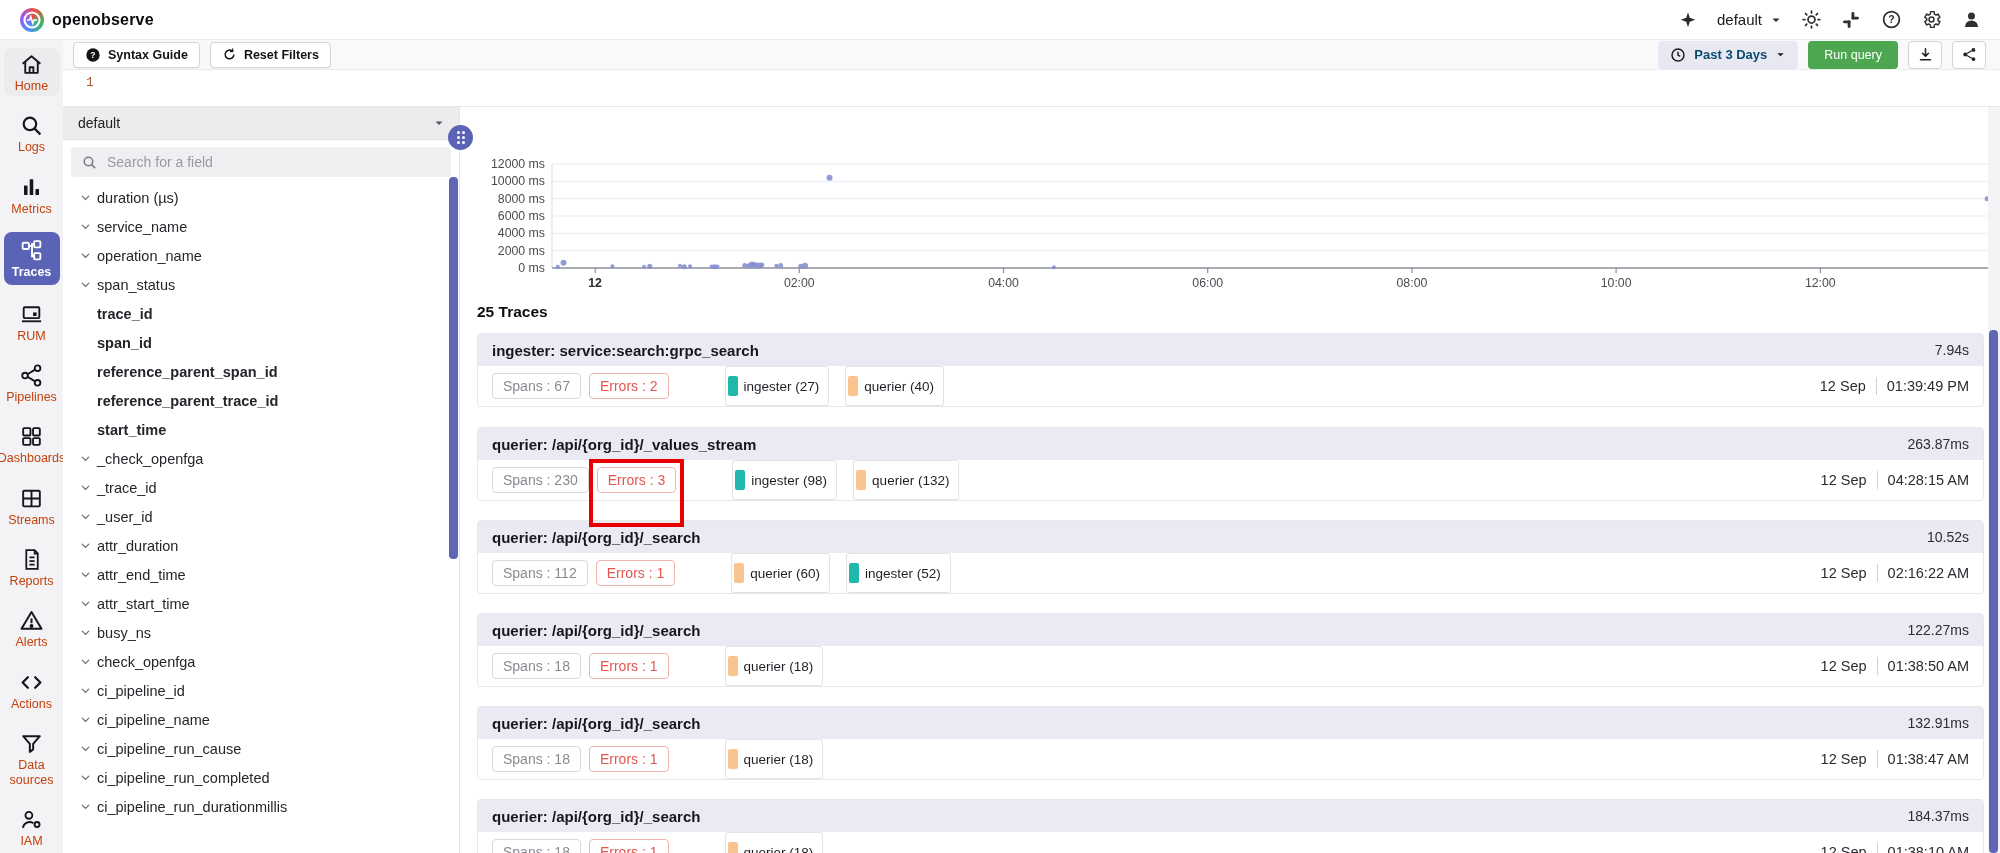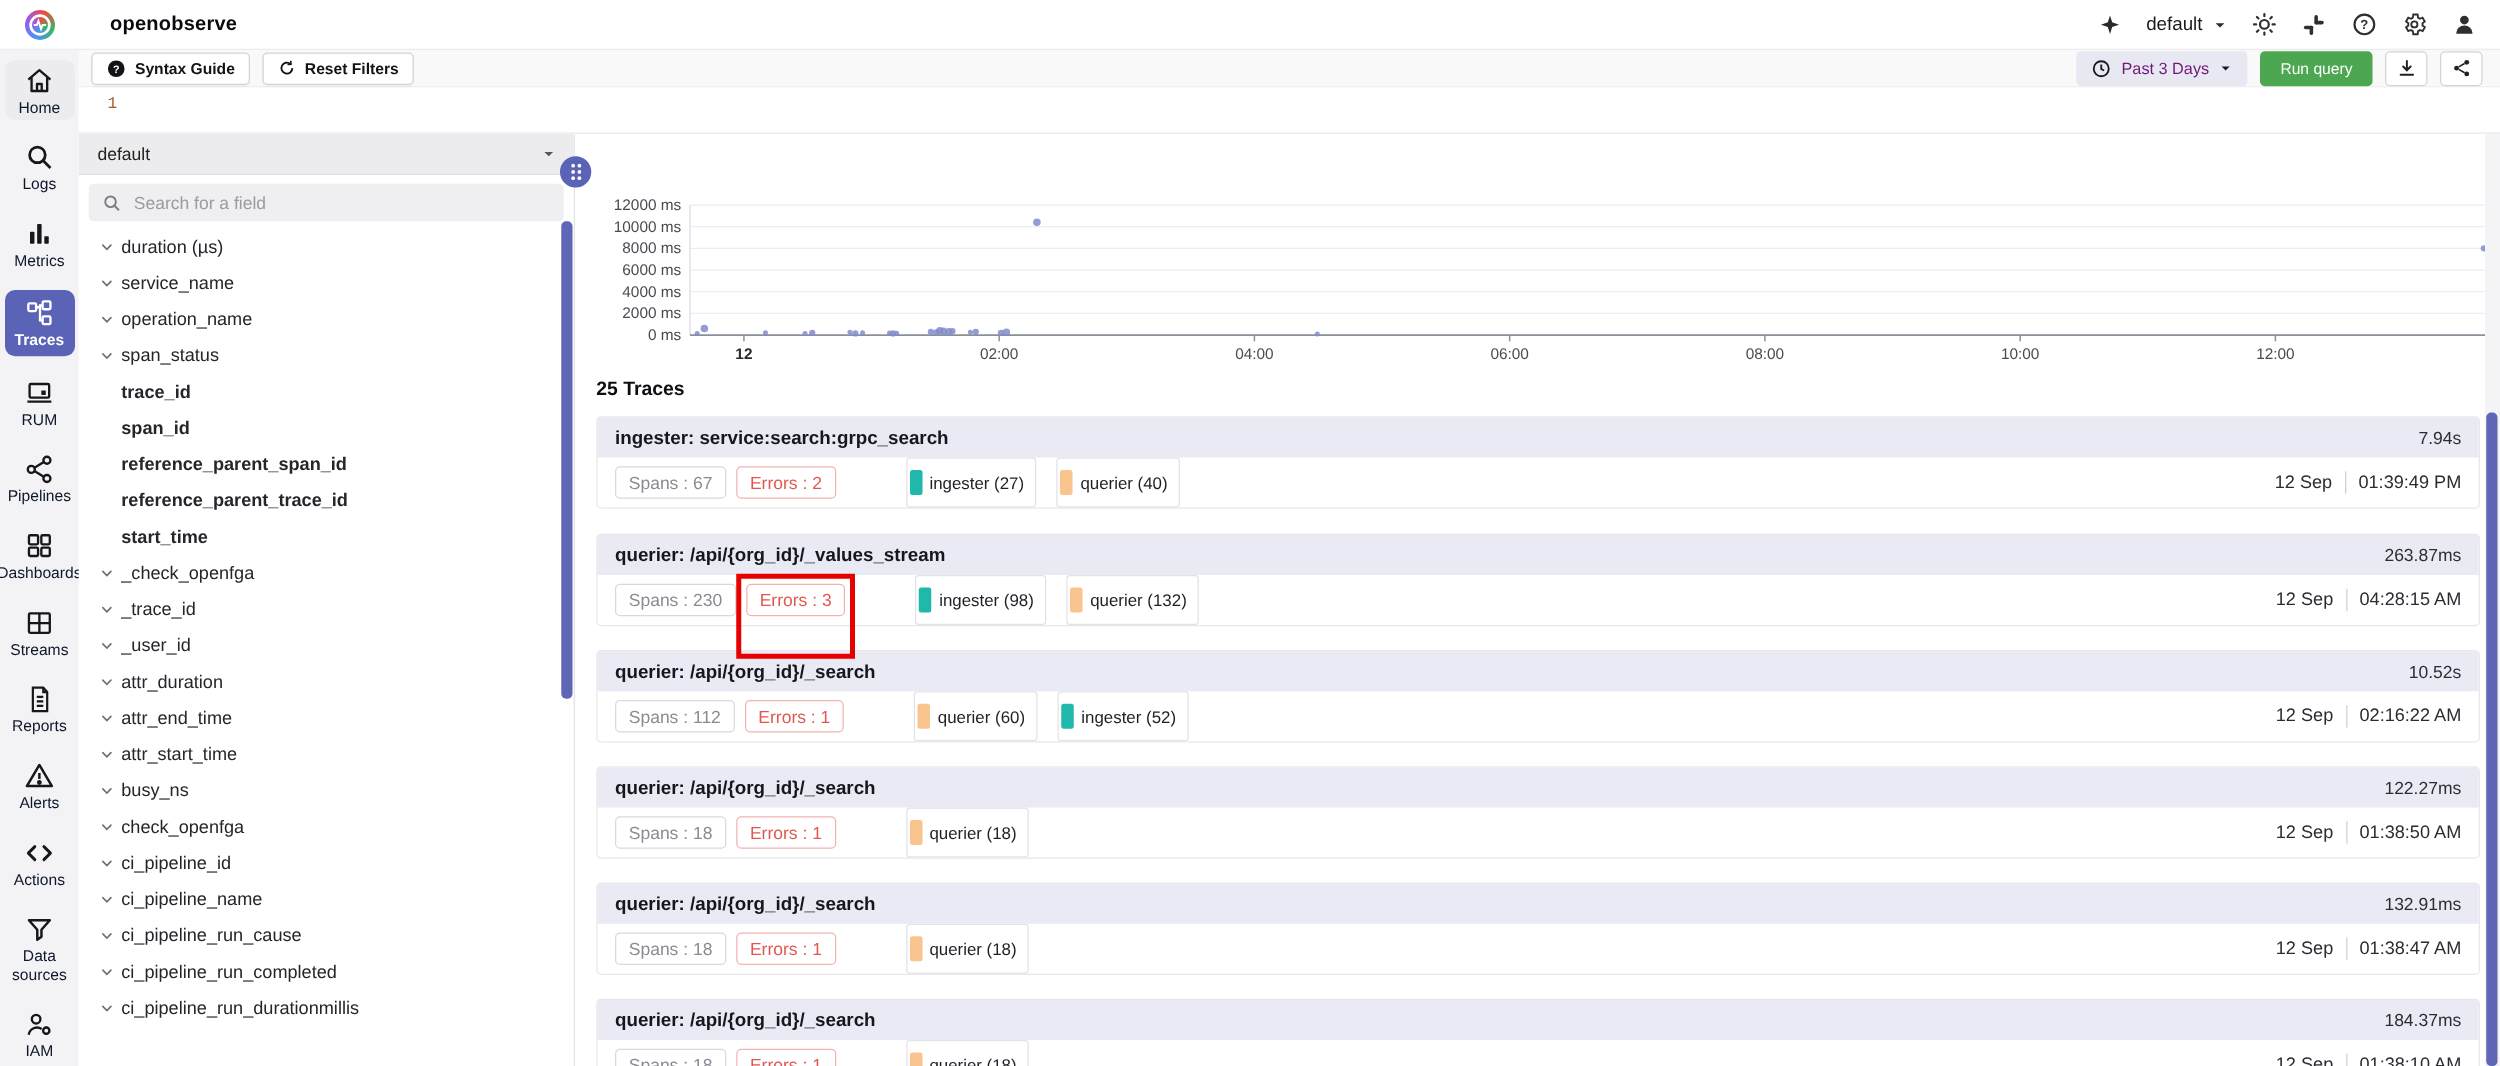--- a/index.html
+++ b/index.html
@@ -7,40 +7,40 @@
   body { font-family: "Liberation Sans", sans-serif; color:#1c1c28; }
   #app { position:relative; width:2000px; height:853px; overflow:hidden; background:#fff; }
   .abs { position:absolute; }
   svg { display:block; }
 
   
   #top-header { left:0; top:0; width:2000px; height:40px; background:#fff; border-bottom:1px solid #ececec; display:flex; align-items:center; justify-content:space-between; padding:0 18px 0 20px; z-index:5; }
   .logo-wrap { display:flex; align-items:center; gap:8px; }
   .logo-circle { width:24px; height:24px; border-radius:50%; background:conic-gradient(from 200deg,#4f8ff7,#9b59f0,#ef4d3c,#37b768,#4f8ff7); position:relative; }
   .logo-circle svg { position:absolute; left:2px; top:2px; }
-  .logo-text { font-weight:bold; font-size:16px; letter-spacing:.2px; color:#0b0b0f;margin-left:36px; }
+  .logo-text { font-weight:bold; font-size:16px; letter-spacing:.2px; color:#0b0b0f; }
   .hdr-right { display:flex; align-items:center; gap:18px; }
   .hdr-icon { width:22px; height:22px; color:#2f2f33; display:inline-flex; align-items:center; justify-content:center; cursor:pointer; }
   .org-select { display:flex; align-items:center; gap:8px; font-size:15px; color:#1a1a1e; cursor:pointer; }
 
   
   #rail { left:0; top:40px; width:63px; height:813px; background:#f3f3f6; display:flex; flex-direction:column; align-items:center; padding-top:8px; }
   .rail-item { width:56px; display:flex; flex-direction:column; align-items:center; margin-bottom:13px; cursor:pointer; padding:4px 0 3px; }
   .rail-item .ric { width:26px; height:26px; color:#17171b; }
-  .rail-item .rlb { font-size:12.5px; color:#0f172a; margin-top:1px; text-align:center; line-height:1.15; }
+  .rail-item .rlb { font-size:12.5px; color:#c2410c; margin-top:1px; text-align:center; line-height:1.15; }
   .rail-item.tile { background:#ececef; border-radius:8px; }
   .rail-item.active { background:#5b63b7; border-radius:8px; padding:6px 0 5px; }
   .rail-item.active .ric { color:#fff; }
   .rail-item.active .rlb { color:#fff; font-weight:bold; }
 
   
   #toolbar { left:63px; top:40px; width:1937px; height:30px; background:#f9f9fa; border-bottom:1px solid #ebebee; display:flex; align-items:center; justify-content:space-between; padding:0 14px 0 10px; }
   .tb-left, .tb-right { display:flex; align-items:center; gap:10px; }
   .tb-btn { display:flex; align-items:center; gap:7px; height:26px; background:#fff; border:1px solid #d4d4d8; border-radius:4px; padding:0 11px; font-size:12.5px; font-weight:bold; color:#141418; cursor:pointer; box-shadow:0 1px 1px rgba(0,0,0,.04); }
-  .time-btn { display:flex; align-items:center; gap:8px; height:28px; background:#e8e8f3; border-radius:4px; padding:0 12px; font-size:13px; font-weight:normal; color:#701a75; cursor:pointer; }
+  .time-btn { display:flex; align-items:center; gap:8px; height:28px; background:#e8e8f3; border-radius:4px; padding:0 12px; font-size:13px; font-weight:bold; color:#0c4a6e; cursor:pointer; }
   .run-btn { height:28px; background:#4ca750; color:#fff; border:none; border-radius:4px; font-size:12.5px; font-weight:normal; padding:0 16px; cursor:pointer; }
   .sq-btn { width:34px; height:28px; background:#fff; border:1px solid #d4d4d8; border-radius:4px; display:flex; align-items:center; justify-content:center; color:#1f1f24; cursor:pointer; }
 
   
   #editor { left:63px; top:70px; width:1937px; height:37px; background:#fff; border-bottom:1px solid #e8e8ea; }
   #editor .lineno { position:absolute; left:23px; top:5px; font-family:"Liberation Mono", monospace; font-size:13px; color:#a85a32; }
 
   
   #fields { left:63px; top:107px; width:397px; height:746px; background:#fff; border-right:1px solid #e4e4e7; overflow:hidden; }
   .stream-select { height:33px; background:#ececee; border-bottom:1px solid #dfdfe2; display:flex; align-items:center; justify-content:space-between; padding:0 14px 0 15px; font-size:14px; color:#222; cursor:pointer; }

